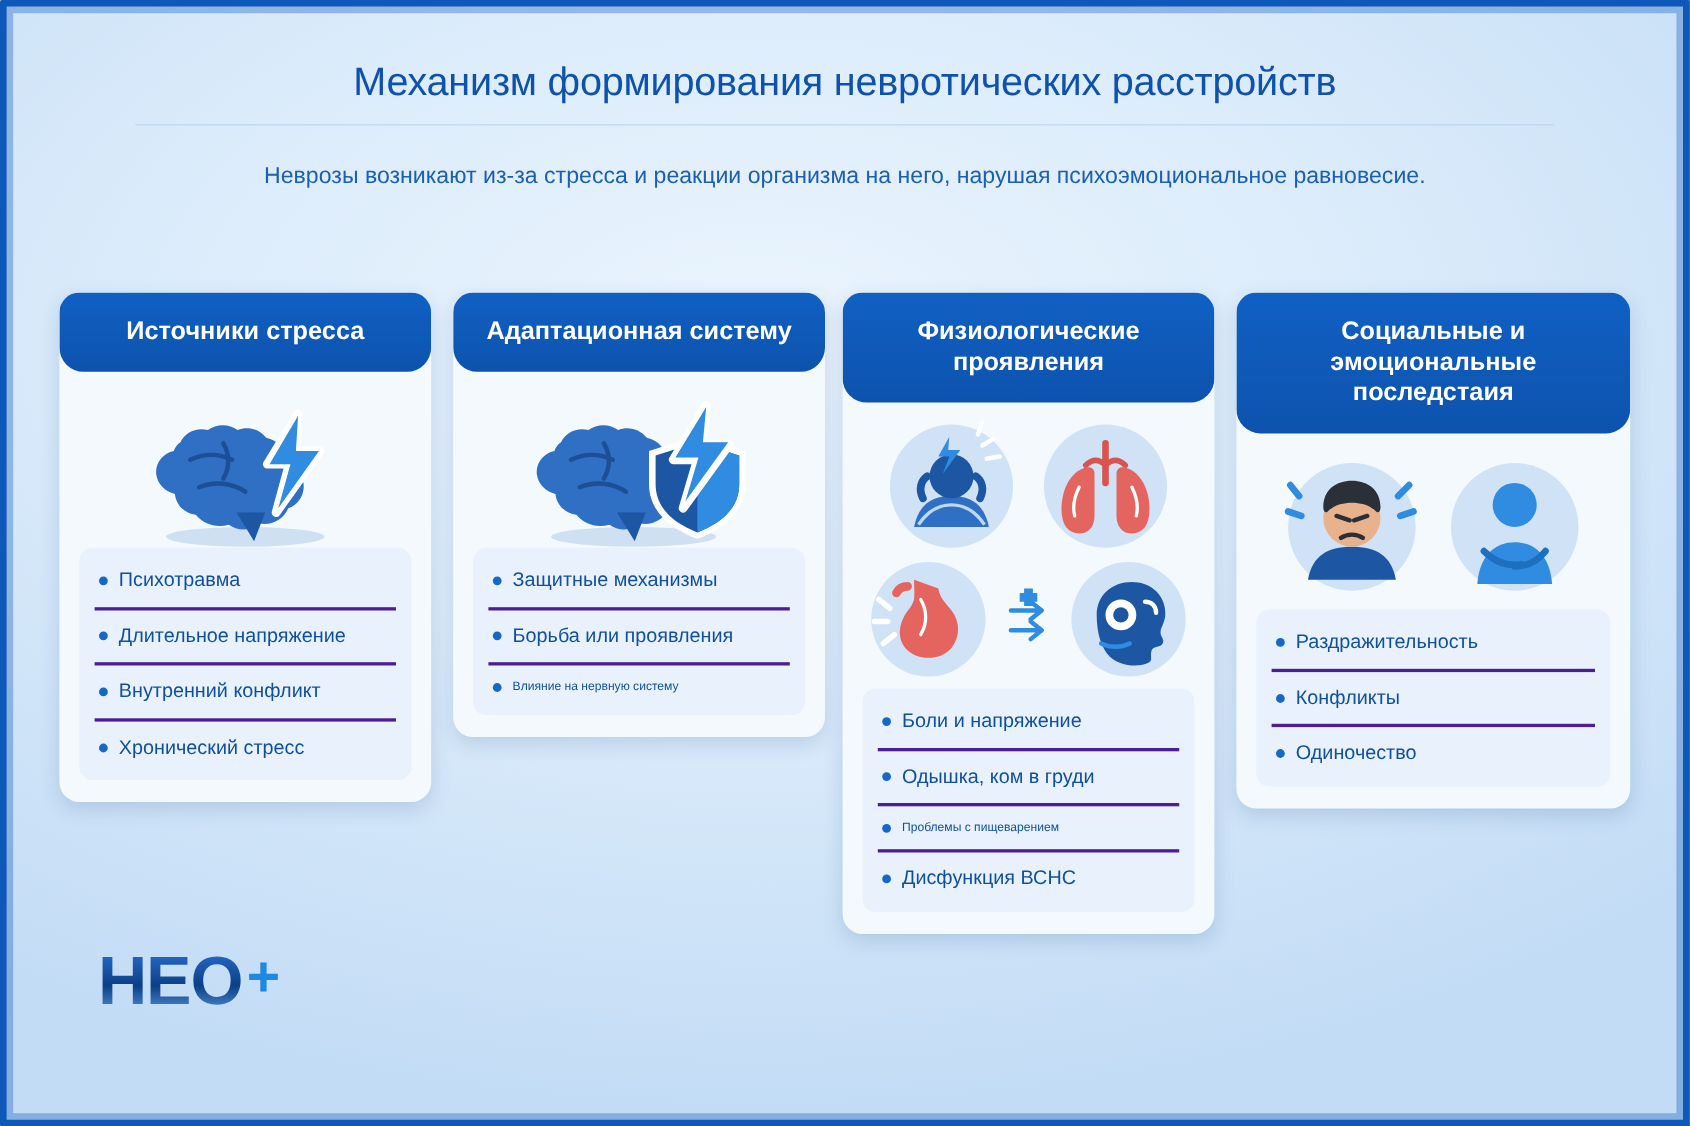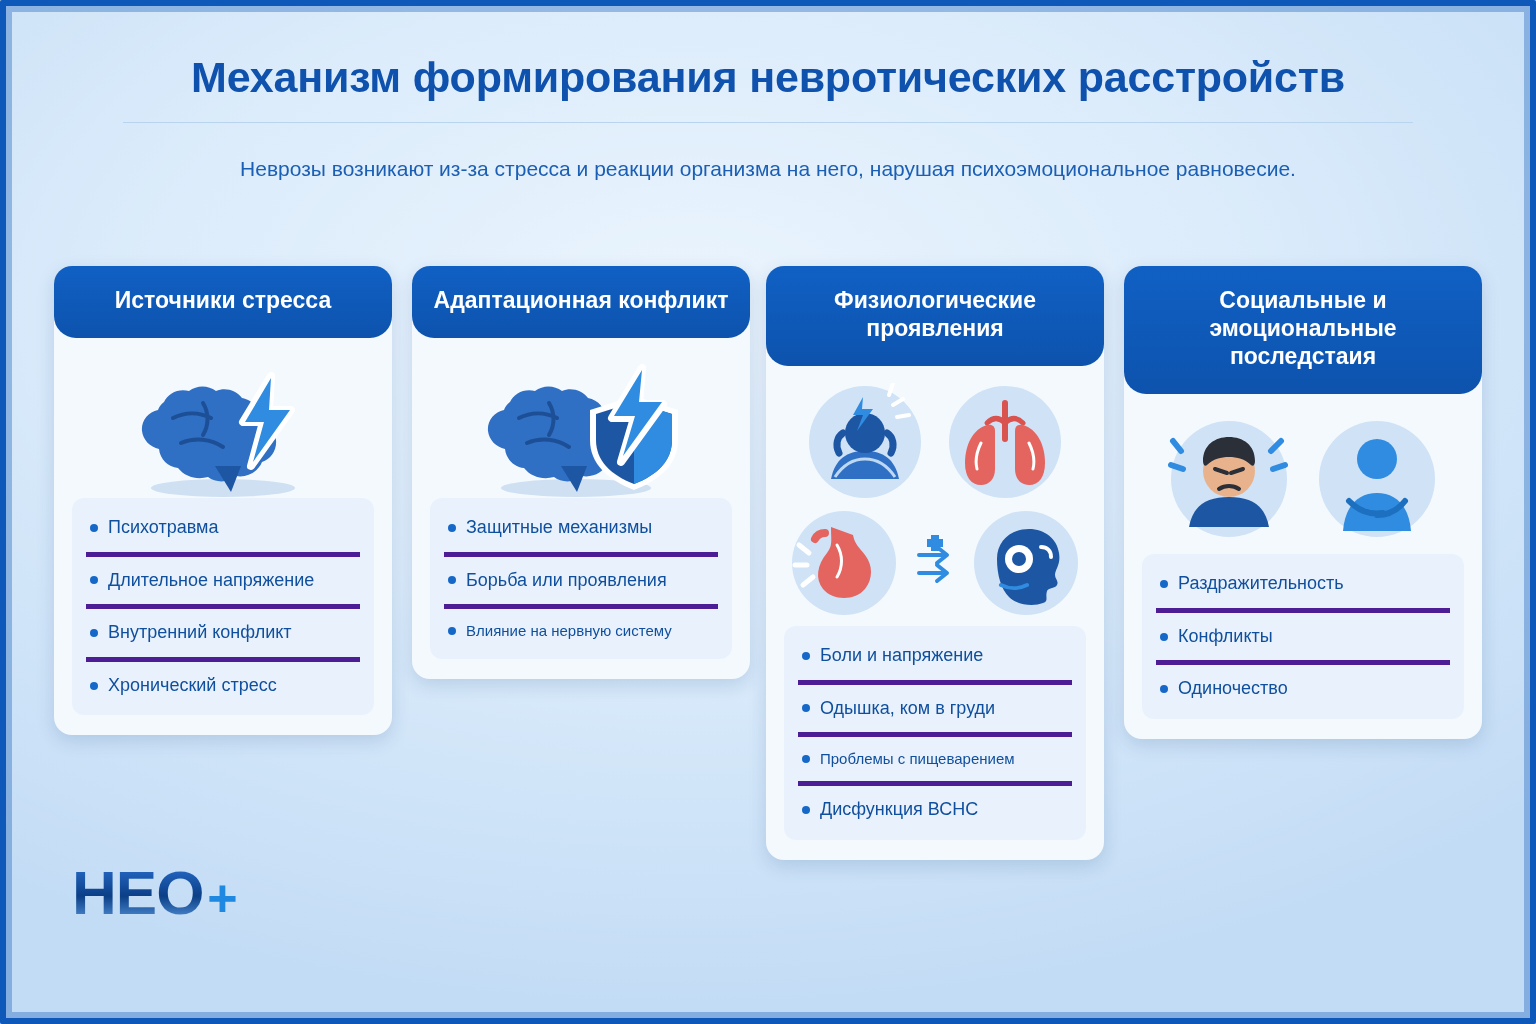--- a/index.html
+++ b/index.html
@@ -34,22 +34,22 @@
 
   
   .header {
     position: absolute;
     left: 0;
     top: 52px;
     width: 100%;
     text-align: center;
   }
   .title {
-    font-size: 43px;
-    font-weight: bold;
+    font-size: 36px;
+    font-weight: normal;
     color: #0f52ad;
     letter-spacing: -0.2px;
     margin: 0;
     line-height: 1.2;
   }
   .rule {
     width: 1290px;
     height: 1px;
     background: #b9d4ee;
     margin: 18px auto 0 auto;
@@ -108,46 +108,46 @@
     border-radius: 12px;
     padding: 6px 14px;
   }
   .list-item {
     display: flex;
     align-items: center;
     gap: 10px;
     padding: 13px 4px;
     font-size: 18px;
     color: #0f4f9e;
-    border-bottom: 5px solid #4c1d95;
+    border-bottom: 3px solid #4c1d95;
     line-height: 1.2;
   }
   .list-item:last-child { border-bottom: none; }
   .bullet {
     width: 8px;
     height: 8px;
     border-radius: 50%;
     background: #1668c8;
     flex: 0 0 8px;
   }
-  .list-item.small { font-size: 15px; text-align: center; }
+  .list-item.small { font-size: 11px; text-align: center; }
 
   
   #card-sources      { left: 54px;   top: 266px; width: 338px; }
   #card-adaptation   { left: 412px;  top: 266px; width: 338px; }
   #card-physiology   { left: 766px;  top: 266px; width: 338px; }
   #card-social       { left: 1124px; top: 266px; width: 358px; }
 
   
   .logo {
     position: absolute;
-    left: 72px;
+    left: 89px;
     top: 862px;
     display: flex;
-    align-items: flex-end;
+    align-items: flex-start;
   }
   .logo-text {
     font-size: 62px;
     font-weight: bold;
     letter-spacing: -1px;
     background: linear-gradient(180deg, #2a6fd0 0%, #0b3f86 55%, #5b9ae0 100%);
     -webkit-background-clip: text;
     background-clip: text;
     color: transparent;
     line-height: 1;
@@ -200,21 +200,21 @@
         </div>
         <div class="list-item">
           <span class="bullet"></span>
           <span>Хронический стресс</span>
         </div>
       </div>
     </div>
   </div>
 
   <div class="card" id="card-adaptation">
-    <div class="card-head">Адаптационная конфликт</div>
+    <div class="card-head">Адаптационная систему</div>
     <div class="card-body">
       <div class="art">
         <svg width="250" height="150" viewBox="0 0 250 150">
           <ellipse cx="120" cy="140" rx="75" ry="9" fill="#cfe0f2"></ellipse>
           <path d="M48 62c-10 2-17 11-16 21 1 9 8 16 17 18 1 10 9 18 19 19 7 9 19 12 30 9 8 6 20 6 28-1 11 2 22-4 26-14 9-3 15-12 14-22-1-9-7-16-16-19 1-11-7-21-18-23-6-8-17-11-26-7-8-6-19-6-27 0-10-3-21 2-25 11-3 2-5 5-6 8z" fill="#2f6fc4"></path>
           <path d="M63 70c12-6 26-6 38 0M71 95c14-6 30-4 42 4M93 55c6 10 6 22 0 32" stroke="#1d4f96" stroke-width="4" fill="none" stroke-linecap="round"></path>
           <path d="M105 118h26l-10 26z" fill="#1d56a3"></path>
           <path d="M178 48l44 14v30c0 24-18 40-44 50-26-10-44-26-44-50V62z" fill="#ffffff"></path>
           <path d="M178 54l38 12v26c0 21-15 35-38 44-23-9-38-23-38-44V66z" fill="#1d56a3"></path>
           <path d="M178 54l38 12v26c0 21-15 35-38 44z" fill="#2f8ce0"></path>

